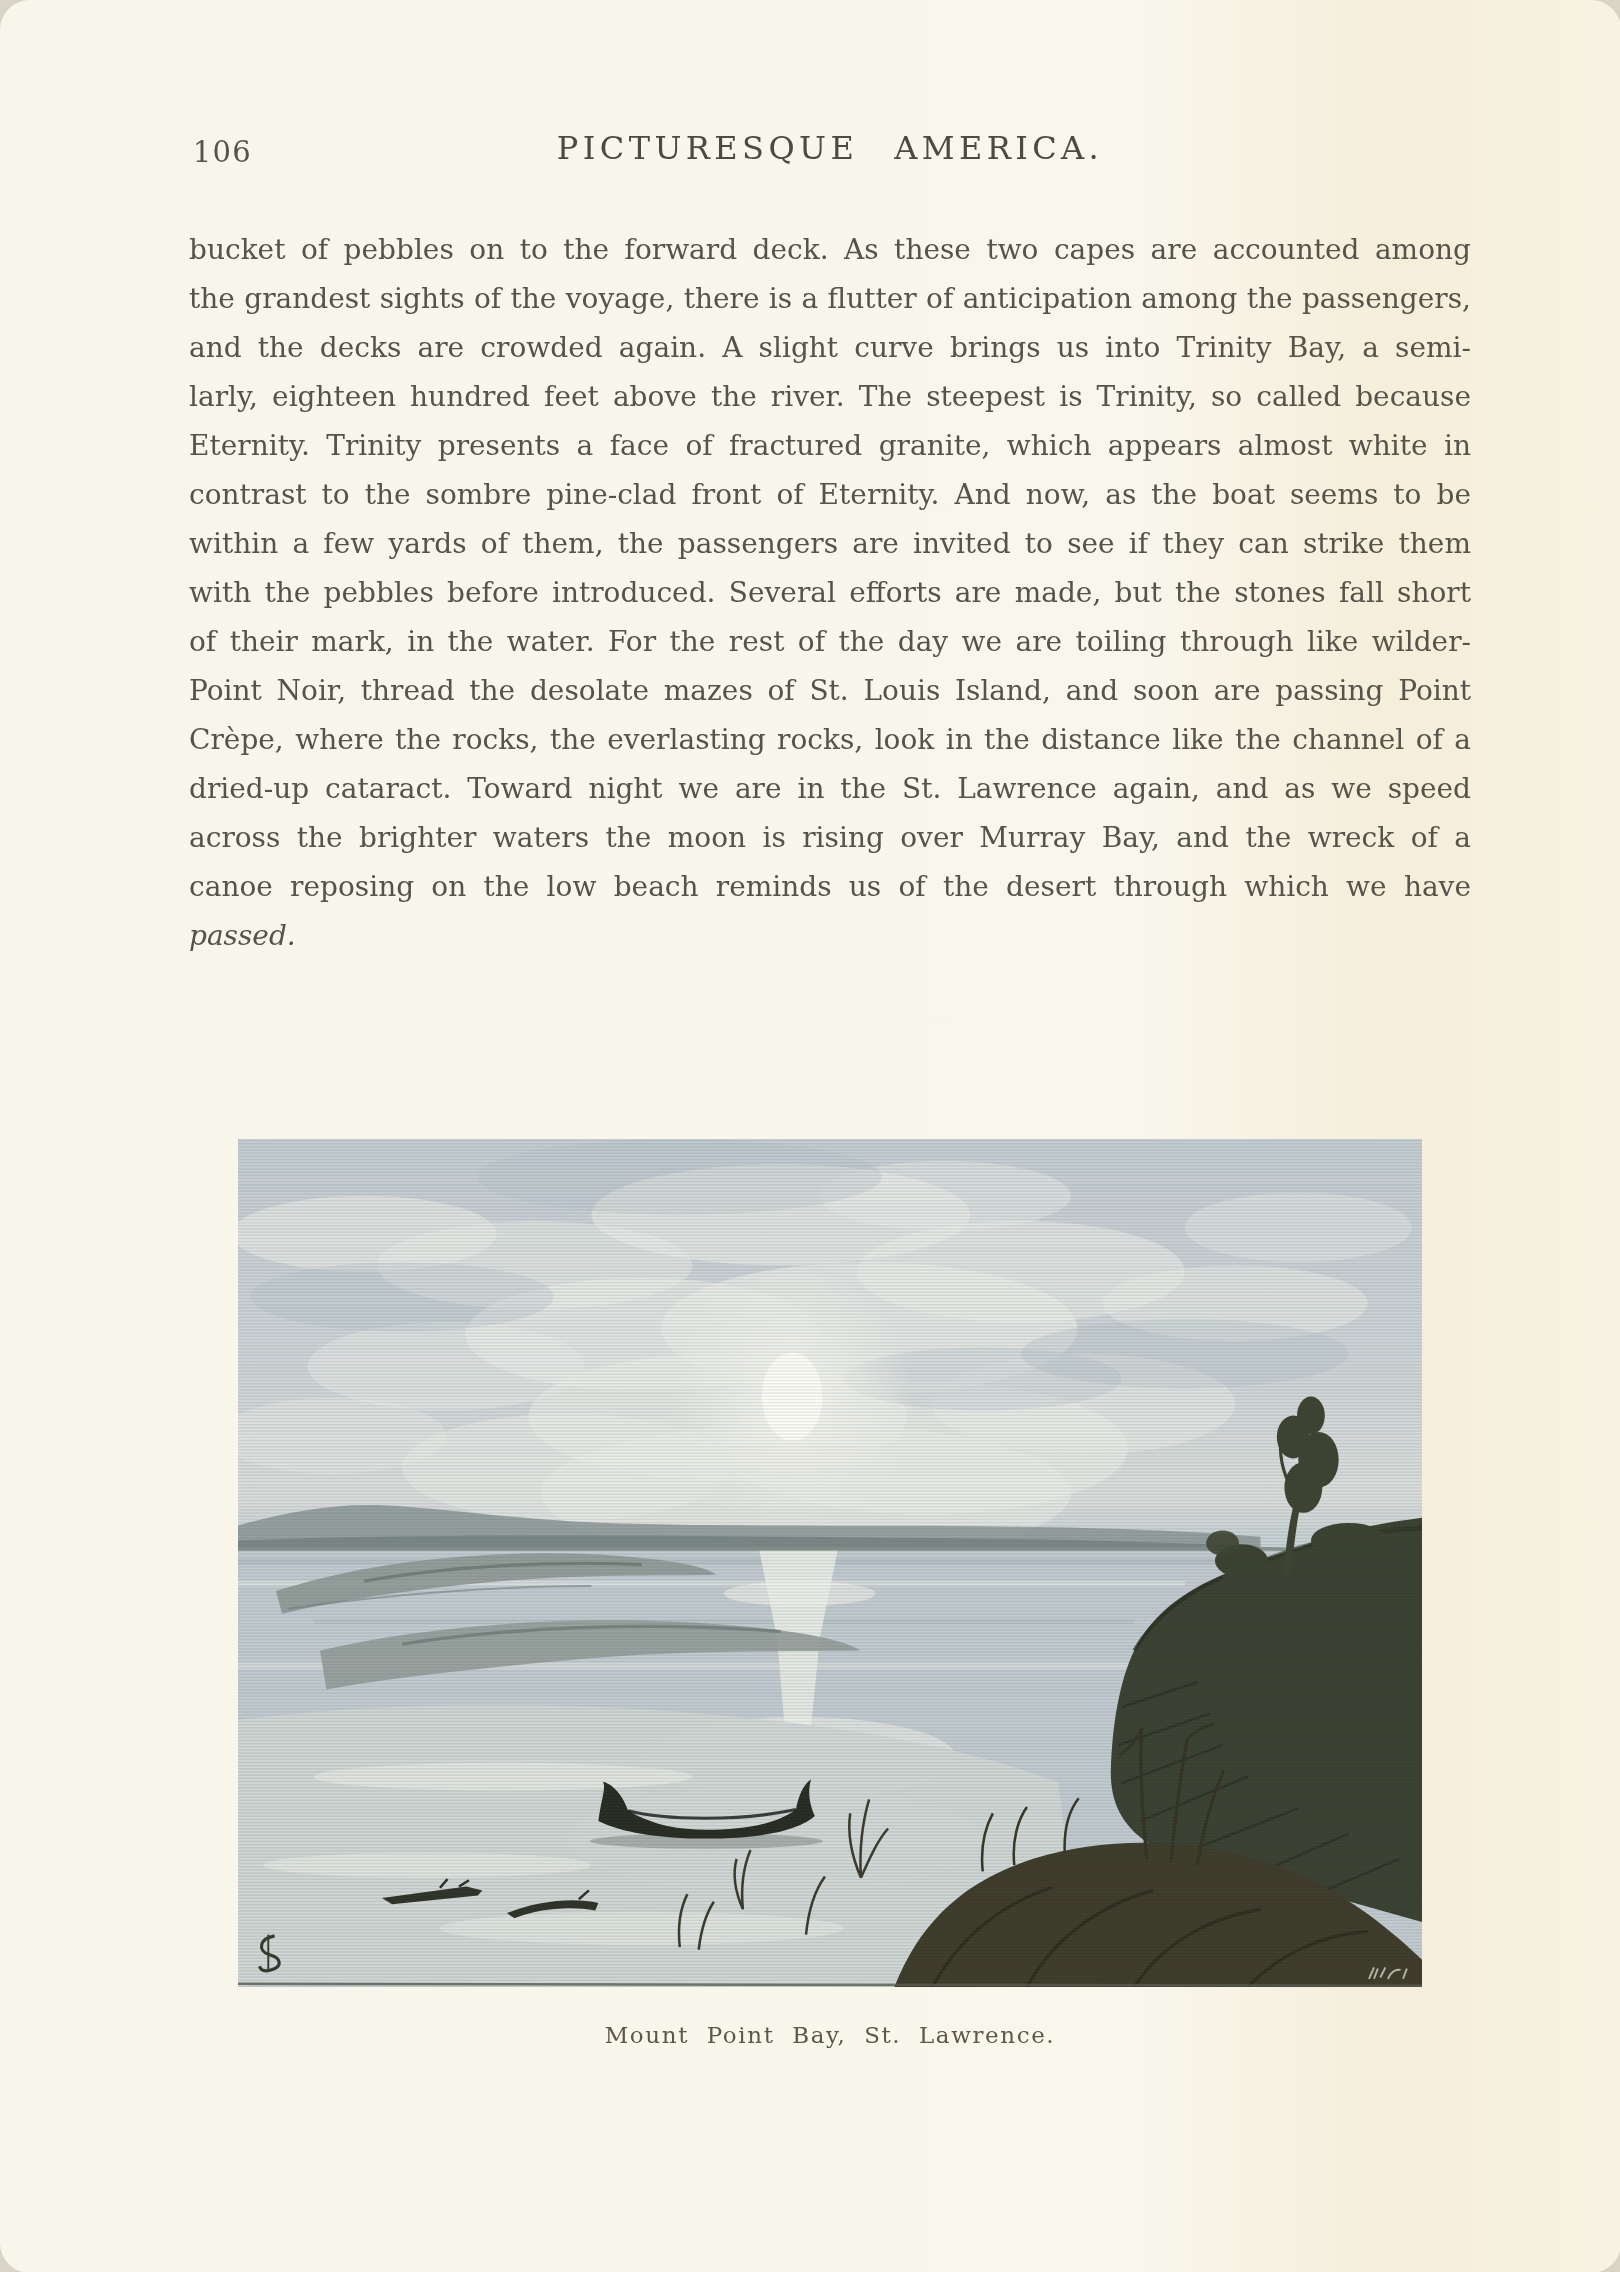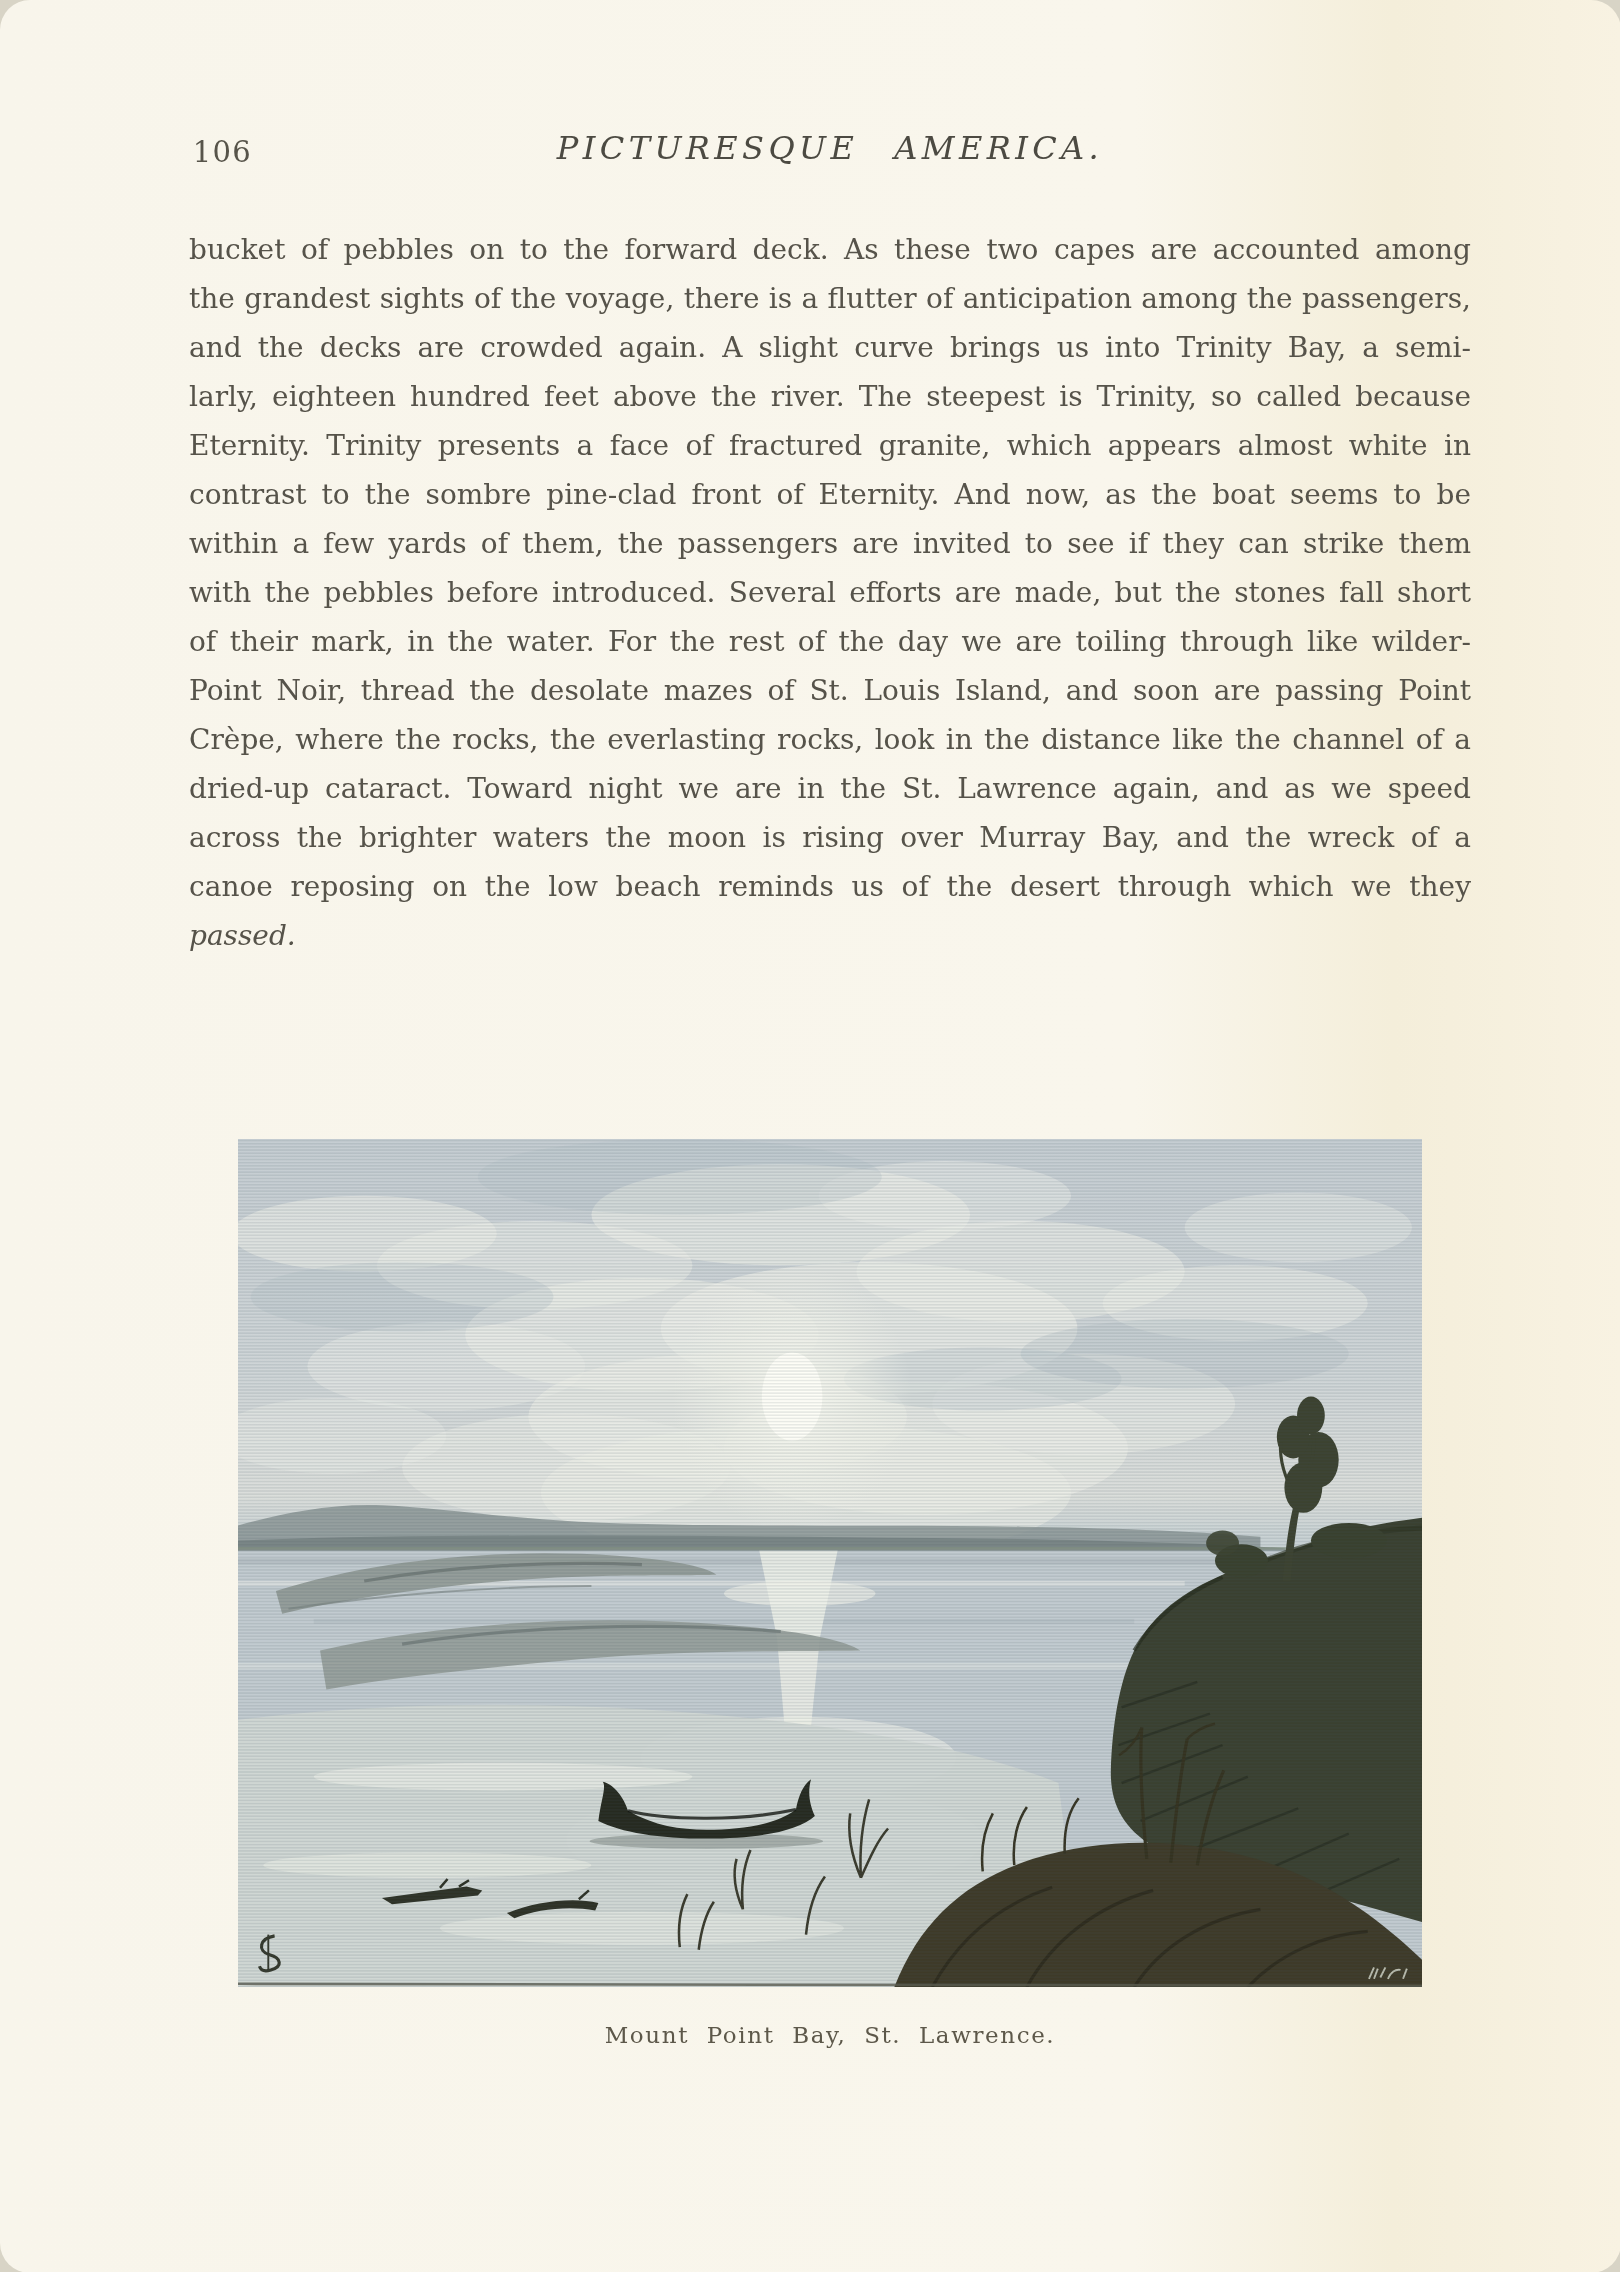--- a/index.html
+++ b/index.html
@@ -9,21 +9,21 @@
     background:linear-gradient(90deg,#f8f5eb 0%,#f9f6ec 70%,#f4eeda 86%,#f8f2e2 100%);
     font-family:"DejaVu Serif","Liberation Serif",serif;
     color:#4f4c43;
     overflow:hidden;
     border-radius:30px;
   }
   .running-head{position:absolute;left:189px;top:129px;width:1282px;height:44px;}
   .page-number{position:absolute;left:3.8px;top:6.3px;font-size:29px;letter-spacing:1.3px;color:#57544a;}
   .running-title{
     position:absolute;left:0;right:0;top:0;text-align:center;
-    font-style:italic;font-size:32px;letter-spacing:4.4px;word-spacing:21.5px;color:#4c4a42;
+    font-size:32px;letter-spacing:4.4px;word-spacing:21.5px;color:#4c4a42;
   }
   .body-text{
     position:absolute;left:189px;top:225px;width:1282px;
     font-size:28px;line-height:49px;color:#56534a;
   }
   .text-line{
     height:49px;white-space:normal;
     text-align:justify;text-align-last:justify;
   }
   .text-line.last{text-align-last:left;font-style:italic;}
@@ -53,21 +53,21 @@
     <div class="text-line">larly, eighteen hundred feet above the river.  The steepest is Trinity, so called because</div>
     <div class="text-line">Eternity.  Trinity presents a face of fractured granite, which appears almost white in</div>
     <div class="text-line">contrast to the sombre pine-clad front of Eternity.  And now, as the boat seems to be</div>
     <div class="text-line">within a few yards of them, the passengers are invited to see if they can strike them</div>
     <div class="text-line">with the pebbles before introduced.  Several efforts are made, but the stones fall short</div>
     <div class="text-line">of their mark, in the water.  For the rest of the day we are toiling through like wilder-</div>
     <div class="text-line">Point Noir, thread the desolate mazes of St. Louis Island, and soon are passing Point</div>
     <div class="text-line">Crèpe, where the rocks, the everlasting rocks, look in the distance like the channel of a</div>
     <div class="text-line">dried-up cataract.  Toward night we are in the St. Lawrence again, and as we speed</div>
     <div class="text-line">across the brighter waters the moon is rising over Murray Bay, and the wreck of a</div>
-    <div class="text-line">canoe reposing on the low beach reminds us of the desert through which we they</div>
+    <div class="text-line">canoe reposing on the low beach reminds us of the desert through which we have</div>
     <div class="text-line last">passed.</div>
   </div>
 
   <div class="engraving">
     <svg viewBox="0 0 1876 1343" preserveAspectRatio="none">
       <defs>
         <linearGradient id="skyGrad" x1="0" y1="0" x2="0" y2="1">
           <stop offset="0" stop-color="#c5cdd2"></stop>
           <stop offset="0.28" stop-color="#cfd5d7"></stop>
           <stop offset="0.42" stop-color="#dbdedb"></stop>

